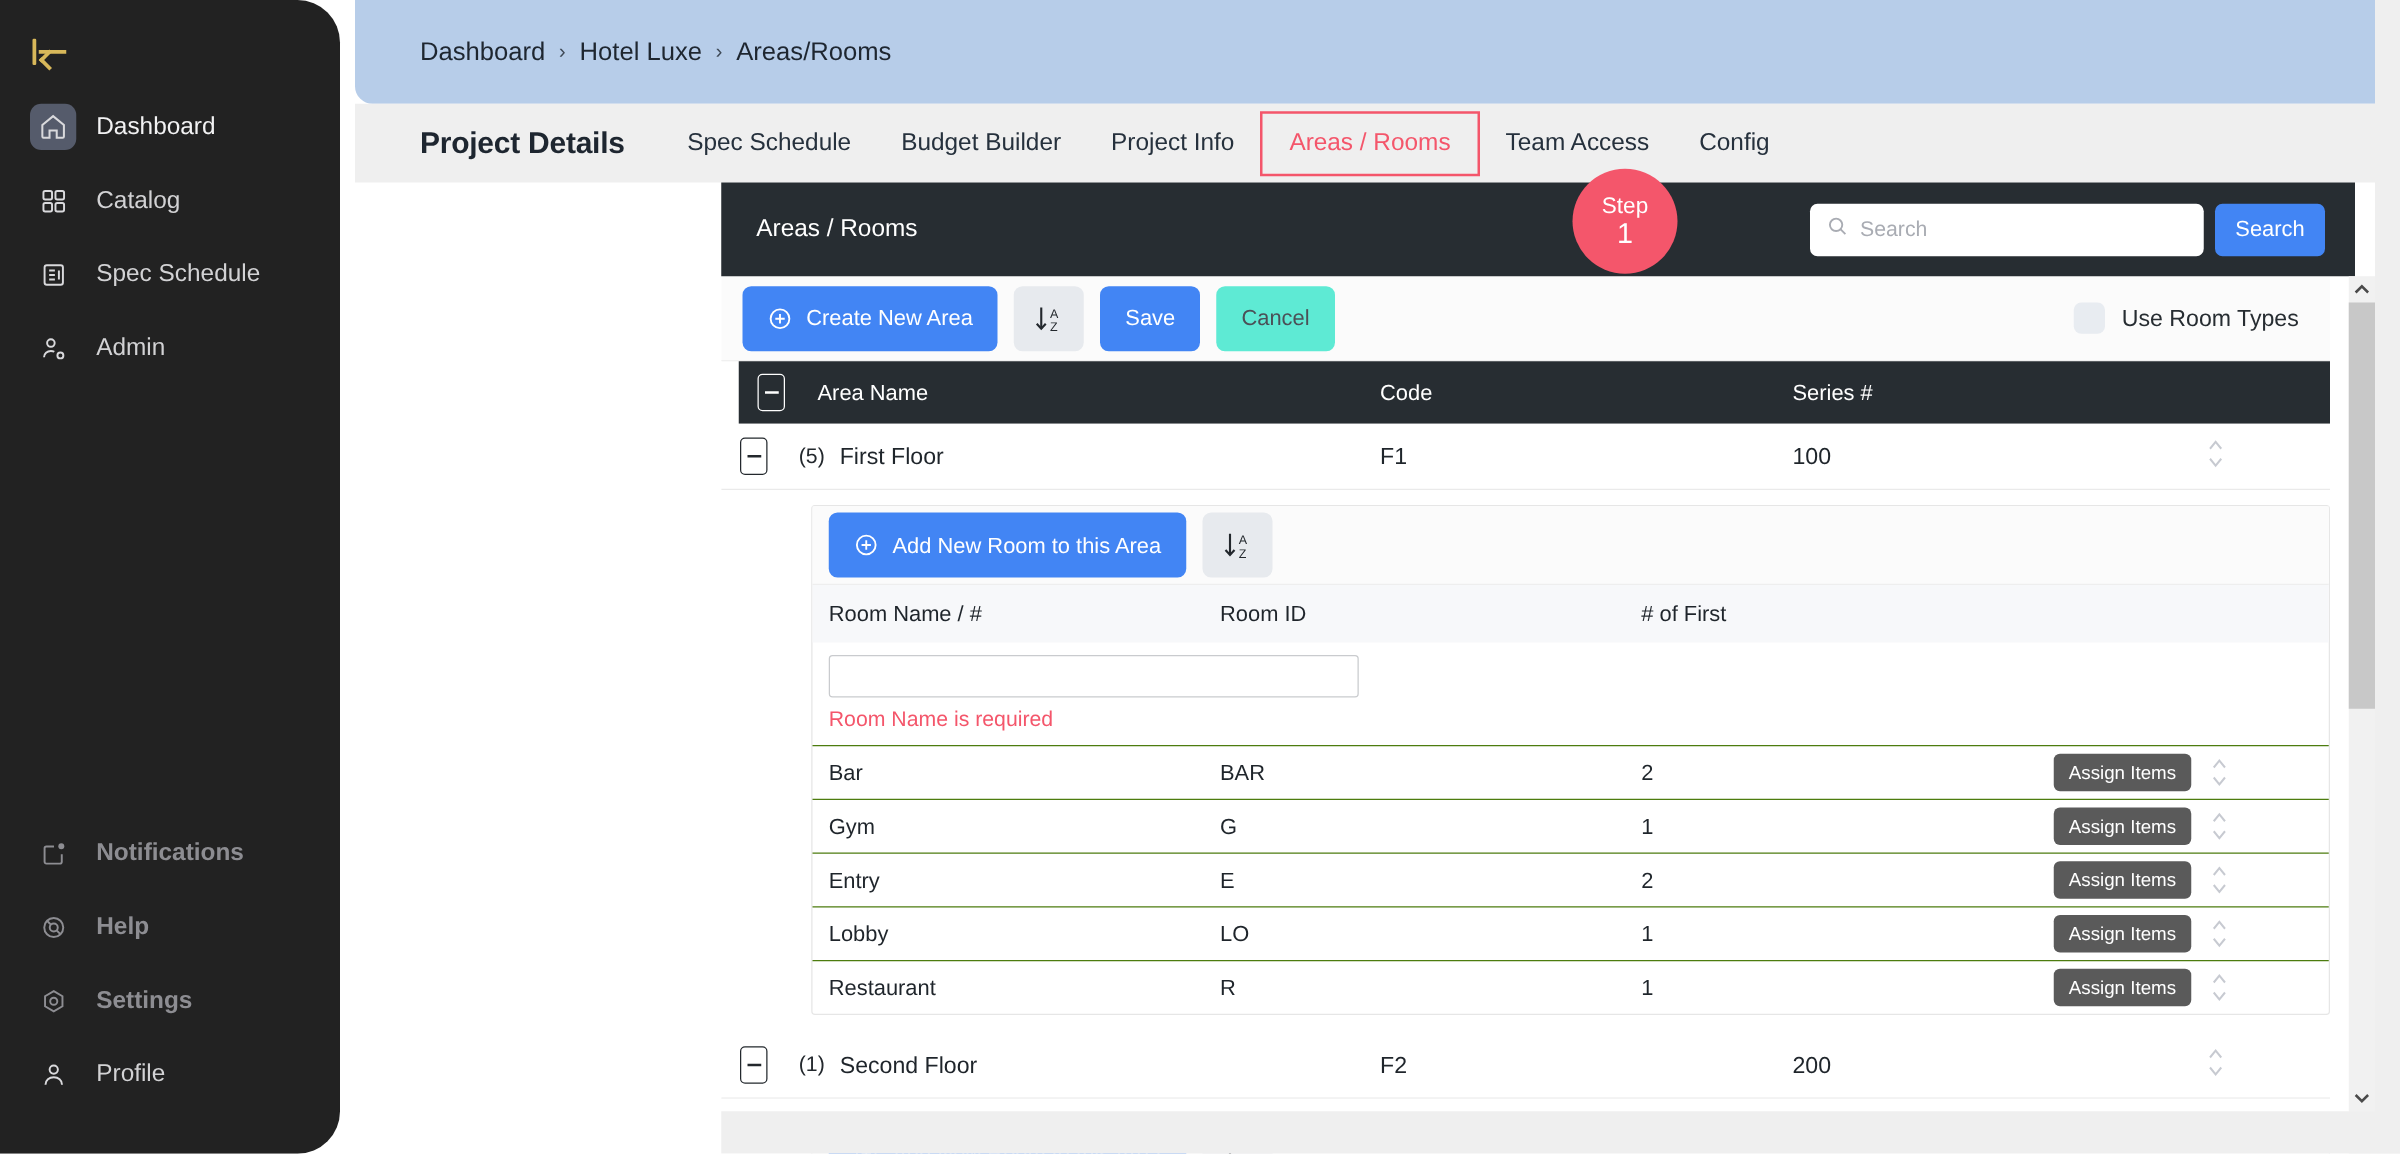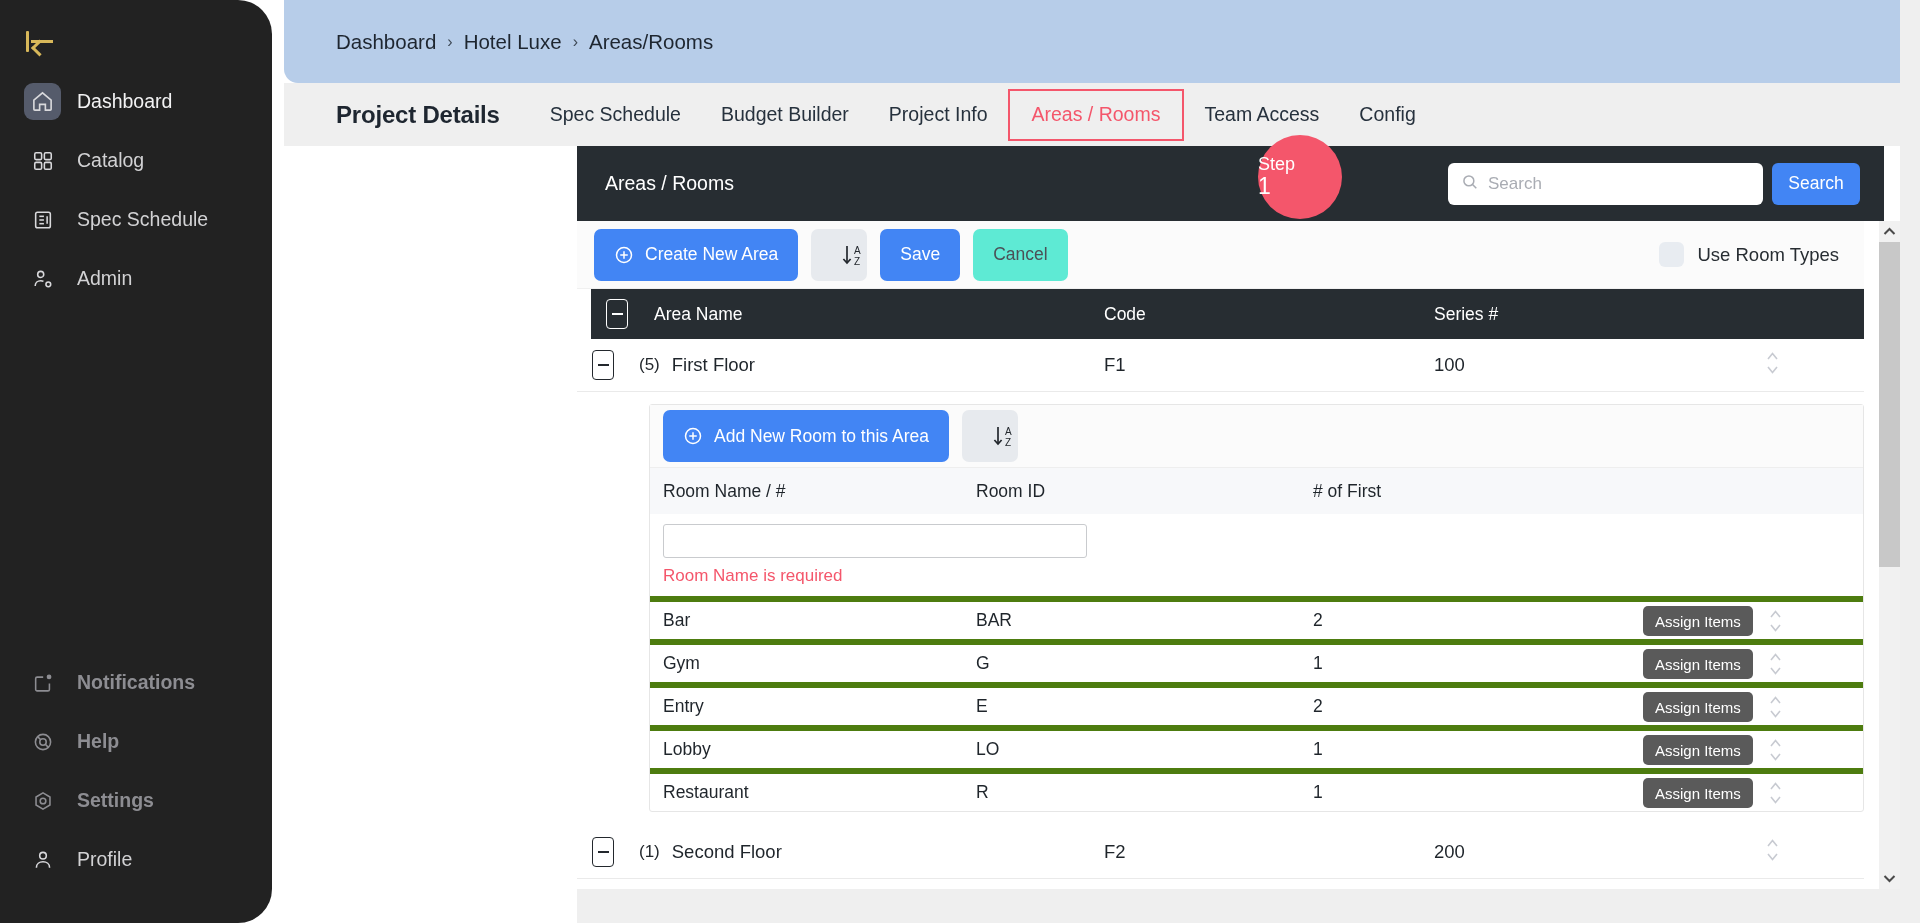--- a/index.html
+++ b/index.html
@@ -77,21 +77,21 @@
   }
   .tab.highlight {
     color:#f4566b; border:2px solid #f4566b; background:#efefef;
     padding:0 22px;
   }
 
   .step-badge {
     position:absolute; left:986px; top:135px;
     width:84px; height:84px; border-radius:50%;
     background:#f4566b; color:#ffffff;
-    display:flex; flex-direction:column; justify-content:center;
+    display:flex; flex-direction:column; align-items:center; justify-content:center;
     line-height:1.05; z-index:40;
   }
   .step-badge .s1 { font-size:18px; }
   .step-badge .s2 { font-size:23px; }
 
   .panel-header {
     position:absolute; left:305px; top:146px; right:36px; height:75px;
     background:#272d32;
     display:flex; align-items:center; padding:0 24px 0 28px;
     z-index:10;
@@ -119,21 +119,21 @@
   }
 
   .toolbar {
     height:68px; background:#fbfbfb;
     display:flex; align-items:center; padding:0 17px; gap:13px;
     border-bottom:1px solid #f0f0f0;
   }
   .btn {
     height:52px; border:none; border-radius:7px; font-size:17.5px;
     font-family:"Liberation Sans", sans-serif; cursor:pointer;
-    display:flex; align-items:center; justify-content:flex-end; gap:11px;
+    display:flex; align-items:center; justify-content:center; gap:11px;
     padding:0 20px;
   }
   .btn-primary { background:#4285f4; color:#ffffff; }
   .btn-light { background:#5eead4; color:#4b5057; }
   .btn-sort { background:#e7eaee; width:56px; padding:0; }
   .plus-ico { width:20px; height:20px; flex:0 0 20px; }
   .sort-ico { width:28px; height:26px; }
   .roomtypes {
     margin-left:auto; display:flex; align-items:center; gap:13px;
     font-size:18.5px; color:#272d32; padding-right:8px;
@@ -184,21 +184,21 @@
   .input-row { padding:10px 13px 0 13px; }
   .room-input {
     width:424px; height:34px; border:1px solid #c9cbce; border-radius:3px;
     font-size:16px; padding:0 9px; outline:none;
     font-family:"Liberation Sans", sans-serif;
   }
   .err { color:#f4566b; font-size:17px; padding:8px 0 10px 13px; }
 
   .room-row {
     height:43px; display:flex; align-items:center; font-size:17.5px; color:#1f252b;
-    border-top:6px solid #4d7c0f;
+    border-top:1px solid #4d7c0f;
   }
   .assign-btn {
     background:#5a5a5a; color:#ffffff; border:none; border-radius:5px;
     height:30px; padding:7px 12px; font-size:15px; cursor:pointer;
     font-family:"Liberation Sans", sans-serif; white-space:nowrap;
   }
 
   
   .vscroll {
     position:absolute; right:20px; top:221px; bottom:0; width:21px;

